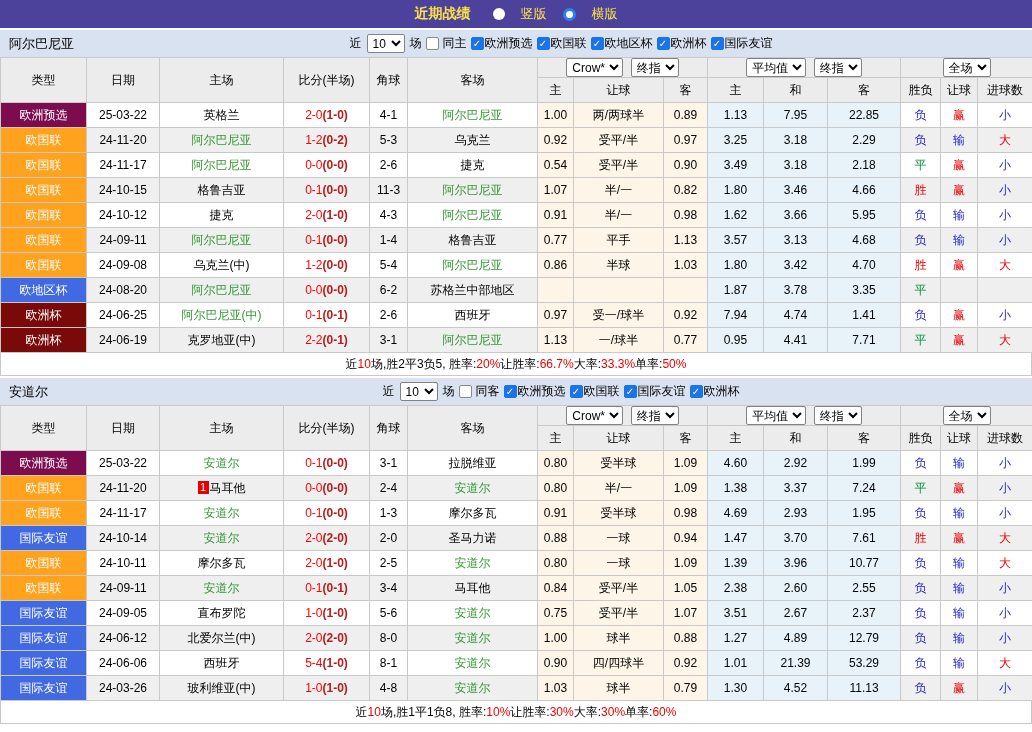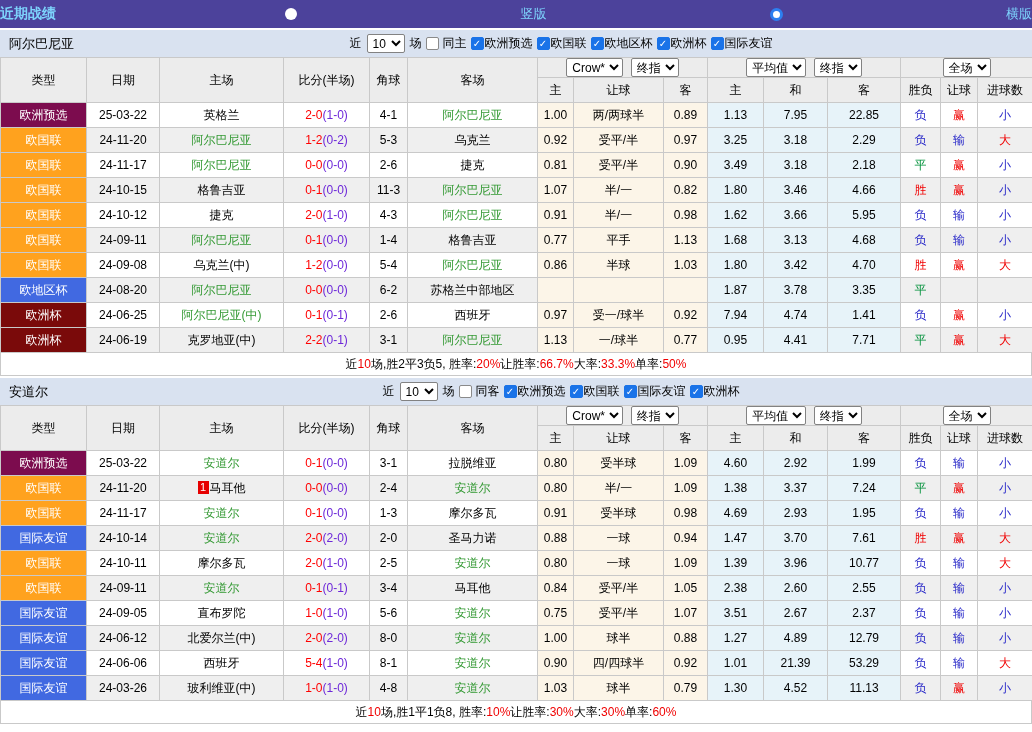--- a/index.html
+++ b/index.html
@@ -2,21 +2,21 @@
 <html><head>
 <meta charset="utf-8">
 <style>
   * { box-sizing: border-box; }
   body {
     margin: 0; width: 1032px; background: #fff; color: #000;
     font-family: "Liberation Sans", "DejaVu Sans", sans-serif; font-size: 12px;
   }
   .titlebar {
     height: 28px; background: #4C429B; display: flex; align-items: center;
-    justify-content: space-between; gap: 16px; color: #7dd3fc;
+    justify-content: center; gap: 16px; color: #fde047;
   }
   .titlebar .title { font-weight: bold; font-size: 14px; margin-right: 6px; }
   .radio { width: 12px; height: 12px; border-radius: 50%; background: #fff; display: inline-block; }
   .radio.on { width: 13px; height: 13px; border: 3.5px solid #2D7FF0; background: #fff; }
   .rlabel { font-size: 13px; }
   .section-head {
     height: 27px; background: #D9E2F0; display: flex; align-items: center; position: relative;
     margin-top: 2px;
   }
   .team-name { position: absolute; left: 9px; font-size: 13px; }
@@ -39,21 +39,21 @@
   }
   thead th { background: #ECECEC; }
   thead th.selrow { height: 20px; }
   tbody tr:nth-child(odd) td { background: #FFFFFF; }
   tbody tr:nth-child(even) td { background: #EFEFEF; }
   td.c-odds { background: #FCF5E8 !important; }
   td.c-avg  { background: #E7F3F9 !important; }
   td.c-type { color: #fff; }
   .tg { color: #339933; }
   .sc { color: #FF0000; }
-  .sh { color: #6d28d9; }
+  .sh { color: #b91c1c; font-weight: bold; }
   .res-red   { color: #F00000; }
   .res-blue  { color: #2727C8; }
   .res-green { color: #00913A; }
   .card {
     display: inline-block; background: #E60000; color: #fff; font-size: 11px; line-height: 13px;
     width: 11px; height: 13px; margin-right: 1px; vertical-align: 1px;
   }
   .summary {
     height: 23px; border: 1px solid #C9C9C9; border-top: none;
     display: flex; align-items: center; justify-content: center; background: #fff;
@@ -191,21 +191,21 @@
         <td class="res-blue">输</td>
         <td class="res-red">大</td>
       </tr>
       <tr>
         <td class="c-type" style="background: rgb(255, 162, 30);">欧国联</td>
         <td>24-11-17</td>
         <td><span class="tg">阿尔巴尼亚</span></td>
         <td><span class="sc">0-0</span><span class="sh">(0-0)</span></td>
         <td>2-6</td>
         <td><span>捷克</span></td>
-        <td class="c-odds">0.81</td>
+        <td class="c-odds">0.54</td>
         <td class="c-odds">受平/半</td>
         <td class="c-odds">0.90</td>
         <td class="c-avg">3.49</td>
         <td class="c-avg">3.18</td>
         <td class="c-avg">2.18</td>
         <td class="res-green">平</td>
         <td class="res-red">赢</td>
         <td class="res-blue">小</td>
       </tr>
       <tr>
@@ -245,21 +245,21 @@
       <tr>
         <td class="c-type" style="background: rgb(255, 162, 30);">欧国联</td>
         <td>24-09-11</td>
         <td><span class="tg">阿尔巴尼亚</span></td>
         <td><span class="sc">0-1</span><span class="sh">(0-0)</span></td>
         <td>1-4</td>
         <td><span>格鲁吉亚</span></td>
         <td class="c-odds">0.77</td>
         <td class="c-odds">平手</td>
         <td class="c-odds">1.13</td>
-        <td class="c-avg">1.68</td>
+        <td class="c-avg">3.57</td>
         <td class="c-avg">3.13</td>
         <td class="c-avg">4.68</td>
         <td class="res-blue">负</td>
         <td class="res-blue">输</td>
         <td class="res-blue">小</td>
       </tr>
       <tr>
         <td class="c-type" style="background: rgb(255, 162, 30);">欧国联</td>
         <td>24-09-08</td>
         <td><span>乌克兰(中)</span></td>

